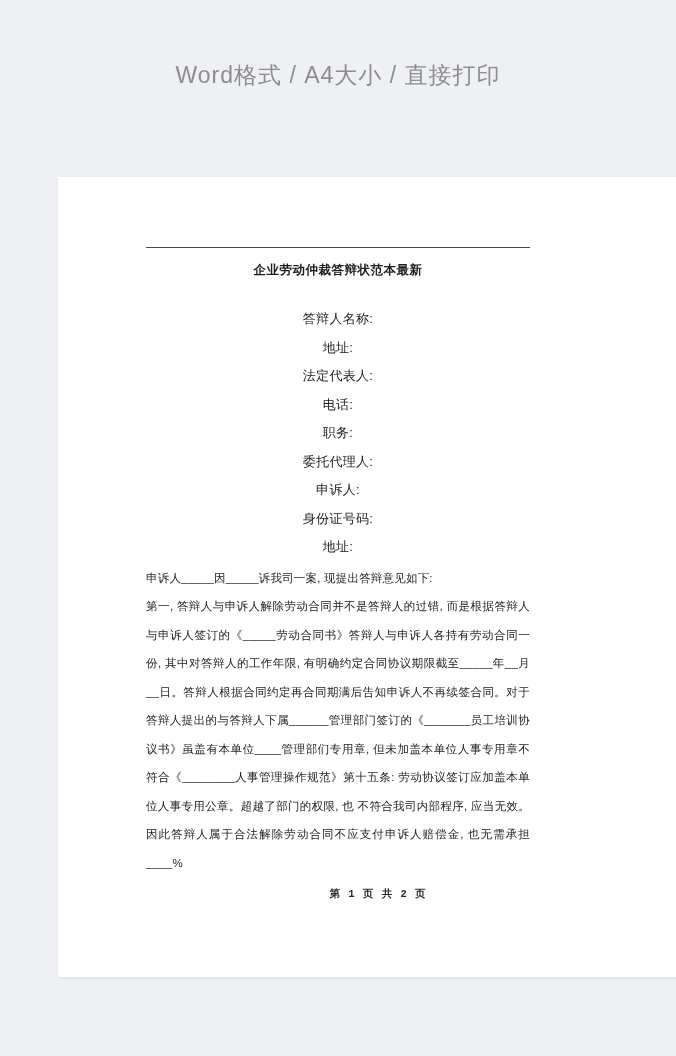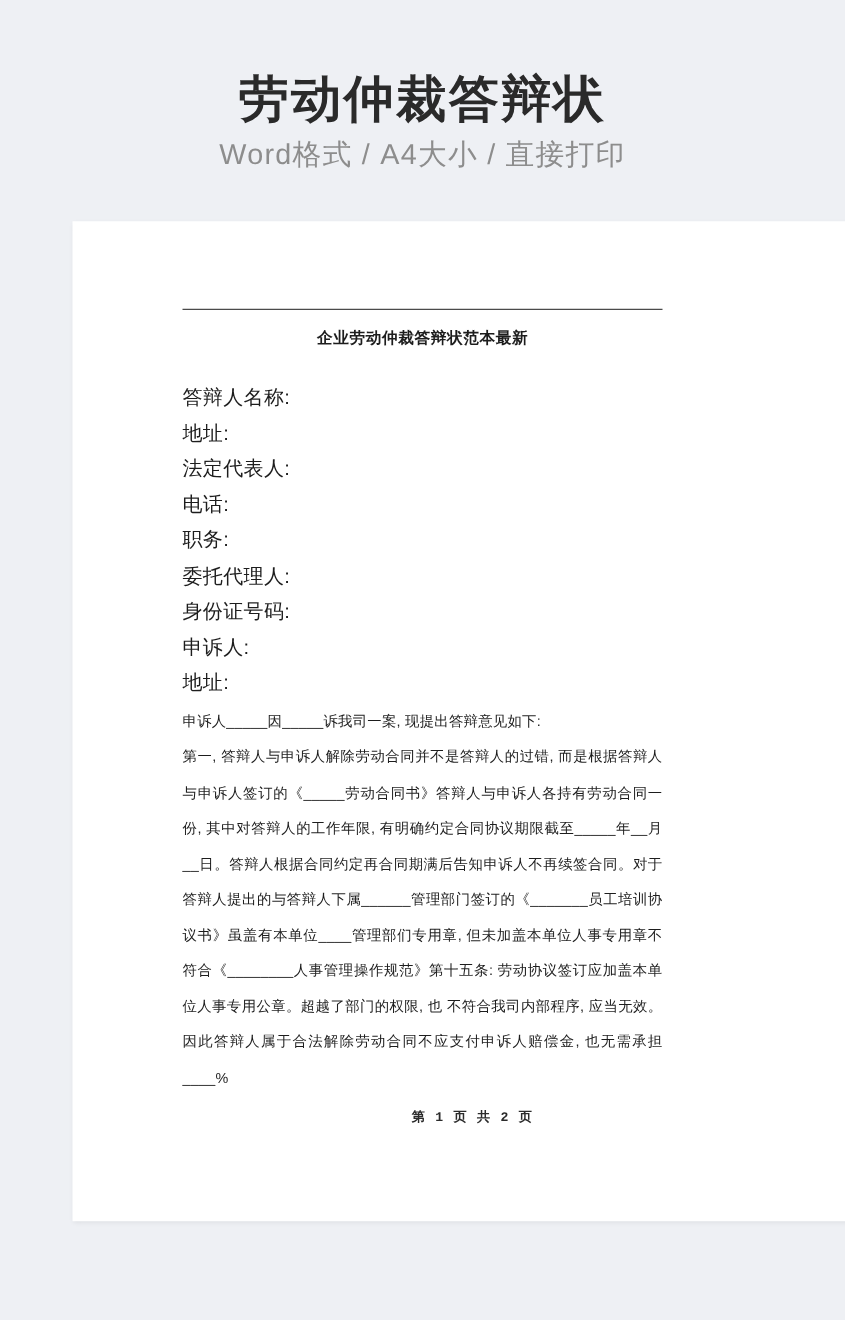--- a/index.html
+++ b/index.html
@@ -62,24 +62,25 @@
     font-size: 12.5px;
     font-weight: bold;
     color: #1d1d1d;
     letter-spacing: 0.5px;
     margin-bottom: 26px;
   }
   .fields {
     margin-top: 24px;
   }
   .field-line {
-    font-size: 16px;
+    font-size: 13px;
     color: #1d1d1d;
     line-height: 28.5px;
     letter-spacing: 0.3px;
+    text-align: center;
   }
   .body-text {
     margin-top: 2px;
     font-size: 11.5px;
     color: #1d1d1d;
     line-height: 28.5px;
     letter-spacing: 0.2px;
     text-align: justify;
   }
   .body-text p {
@@ -97,38 +98,37 @@
     letter-spacing: 1px;
     font-family: Liberation Mono, monospace;
   }
 </style>
 </head>
 <body>
 
 <div class="page">
 
   <div class="banner">
-    <div class="banner-title">劳动仲裁答辩状</div>
     <div class="banner-sub">Word格式 / A4大小 / 直接打印</div>
   </div>
 
   <div class="sheet">
     <div class="doc-inner">
       <div class="rule"></div>
       <div class="doc-title">企业劳动仲裁答辩状范本最新</div>
 
       <div class="fields">
         <div class="field-line">答辩人名称:</div>
         <div class="field-line">地址:</div>
         <div class="field-line">法定代表人:</div>
         <div class="field-line">电话:</div>
         <div class="field-line">职务:</div>
         <div class="field-line">委托代理人:</div>
+        <div class="field-line">申诉人:</div>
         <div class="field-line">身份证号码:</div>
-        <div class="field-line">申诉人:</div>
         <div class="field-line">地址:</div>
       </div>
 
       <div class="body-text">
         <p>申诉人_____因_____诉我司一案, 现提出答辩意见如下:</p>
         <p>第一, 答辩人与申诉人解除劳动合同并不是答辩人的过错, 而是根据答辩人与申诉人签订的《_____劳动合同书》答辩人与申诉人各持有劳动合同一份, 其中对答辩人的工作年限, 有明确约定合同协议期限截至_____年__月__日。答辩人根据合同约定再合同期满后告知申诉人不再续签合同。对于答辩人提出的与答辩人下属______管理部门签订的《_______员工培训协议书》虽盖有本单位____管理部们专用章, 但未加盖本单位人事专用章不符合《________人事管理操作规范》第十五条: 劳动协议签订应加盖本单位人事专用公章。超越了部门的权限, 也 不符合我司内部程序, 应当无效。因此答辩人属于合法解除劳动合同不应支付申诉人赔偿金, 也无需承担____%</p>
       </div>
     </div>
 
     <div class="footer">第 1 页 共 2 页</div>

